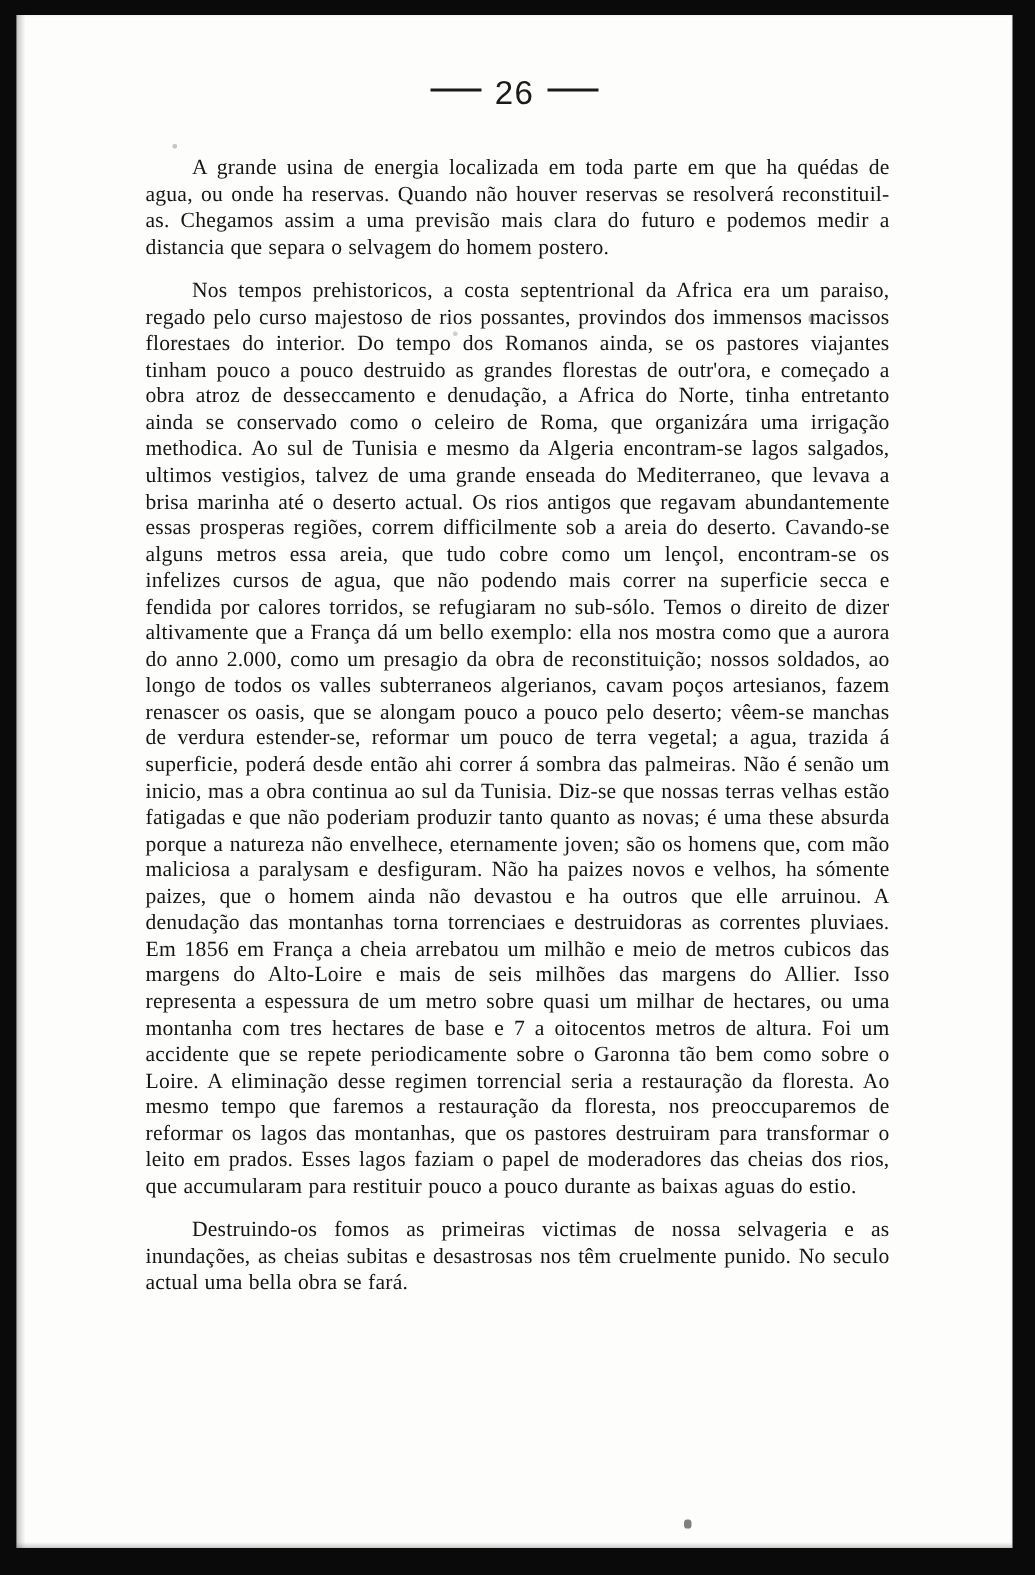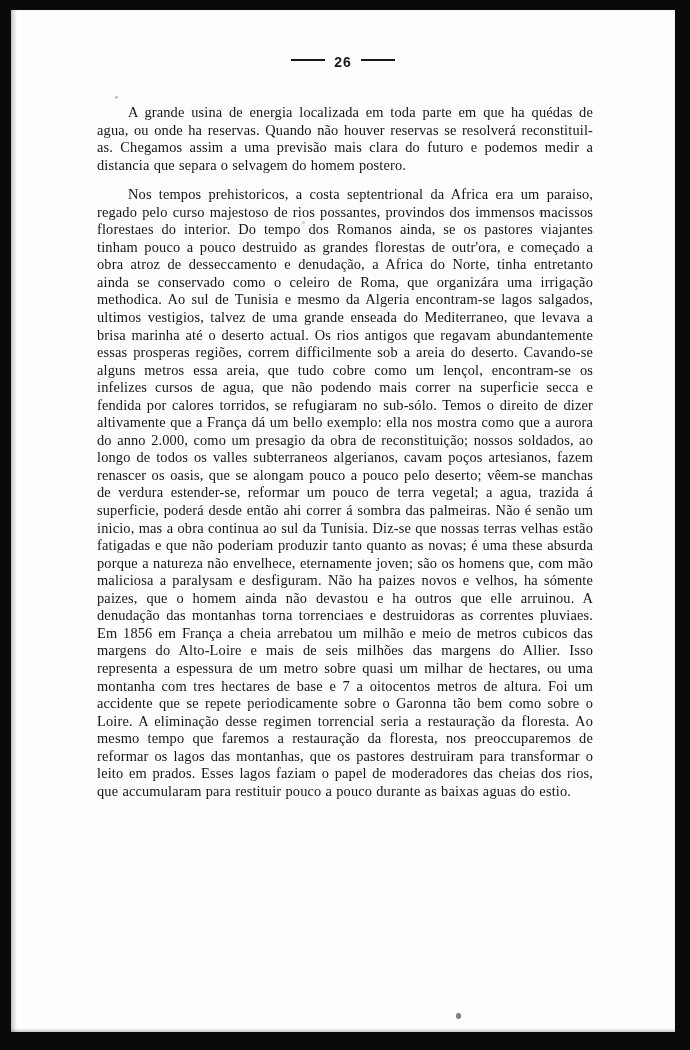--- a/index.html
+++ b/index.html
@@ -68,22 +68,22 @@
     width: 34px;
     height: 2px;
     background: #1a1a1a;
     vertical-align: middle;
     margin: 0 9px 4px 9px;
   }
   .folio .num {
     display: inline-block;
     vertical-align: middle;
     font-family: "Liberation Sans", "DejaVu Sans", sans-serif;
-    font-size: 14px;
-    font-weight: 700;
+    font-size: 22px;
+    font-weight: 400;
   }
 
   
   .text-column {
     position: absolute;
     left: 86px;
     top: 82px;
     width: 496px;
   }
 
@@ -129,20 +129,21 @@
     <div class="sheet-gutter"></div>
     <div class="sheet-bottom-shade"></div>
 
     <div class="folio">
       <span class="rule"></span><span class="num">26</span><span class="rule"></span>
     </div>
 
     <div class="text-column">
       <p class="para indent">A grande usina de energia localizada em toda parte em que ha quédas de agua, ou onde ha reservas. Quando não houver reservas se resolverá reconstituil-as. Chegamos assim a uma previsão mais clara do futuro e podemos medir a distancia que separa o selvagem do homem postero.</p>
       <p class="para indent">Nos tempos prehistoricos, a costa septentrional da Africa era um paraiso, regado pelo curso majestoso de rios possantes, provindos dos immensos macissos florestaes do interior. Do tempo dos Romanos ainda, se os pastores viajantes tinham pouco a pouco destruido as grandes florestas de outr'ora, e começado a obra atroz de desseccamento e denudação, a Africa do Norte, tinha entretanto ainda se conservado como o celeiro de Roma, que organizára uma irrigação methodica. Ao sul de Tunisia e mesmo da Algeria encontram-se lagos salgados, ultimos vestigios, talvez de uma grande enseada do Mediterraneo, que levava a brisa marinha até o deserto actual. Os rios antigos que regavam abundantemente essas prosperas regiões, correm difficilmente sob a areia do deserto. Cavando-se alguns metros essa areia, que tudo cobre como um lençol, encontram-se os infelizes cursos de agua, que não podendo mais correr na superficie secca e fendida por calores torridos, se refugiaram no sub-sólo. Temos o direito de dizer altivamente que a França dá um bello exemplo: ella nos mostra como que a aurora do anno 2.000, como um presagio da obra de reconstituição; nossos soldados, ao longo de todos os valles subterraneos algerianos, cavam poços artesianos, fazem renascer os oasis, que se alongam pouco a pouco pelo deserto; vêem-se manchas de verdura estender-se, reformar um pouco de terra vegetal; a agua, trazida á superficie, poderá desde então ahi correr á sombra das palmeiras. Não é senão um inicio, mas a obra continua ao sul da Tunisia. Diz-se que nossas terras velhas estão fatigadas e que não poderiam produzir tanto quanto as novas; é uma these absurda porque a natureza não envelhece, eternamente joven; são os homens que, com mão maliciosa a paralysam e desfiguram. Não ha paizes novos e velhos, ha sómente paizes, que o homem ainda não devastou e ha outros que elle arruinou. A denudação das montanhas torna torrenciaes e destruidoras as correntes pluviaes. Em 1856 em França a cheia arrebatou um milhão e meio de metros cubicos das margens do Alto-Loire e mais de seis milhões das margens do Allier. Isso representa a espessura de um metro sobre quasi um milhar de hectares, ou uma montanha com tres hectares de base e 7 a oitocentos metros de altura. Foi um accidente que se repete periodicamente sobre o Garonna tão bem como sobre o Loire. A eliminação desse regimen torrencial seria a restauração da floresta. Ao mesmo tempo que faremos a restauração da floresta, nos preoccuparemos de reformar os lagos das montanhas, que os pastores destruiram para transformar o leito em prados. Esses lagos faziam o papel de moderadores das cheias dos rios, que accumularam para restituir pouco a pouco durante as baixas aguas do estio.</p>
+      <p class="para indent last">Destruindo-os fomos as primeiras victimas de nossa selvageria e as inundações, as cheias subitas e desastrosas nos têm cruelmente punido. No seculo actual uma bella obra se fará.</p>
     </div>
 
     <div class="speck s1"></div>
     <div class="speck s2"></div>
     <div class="speck s3"></div>
     <div class="speck s4"></div>
     <div class="speck s5"></div>
 
   </div>
 </div>

